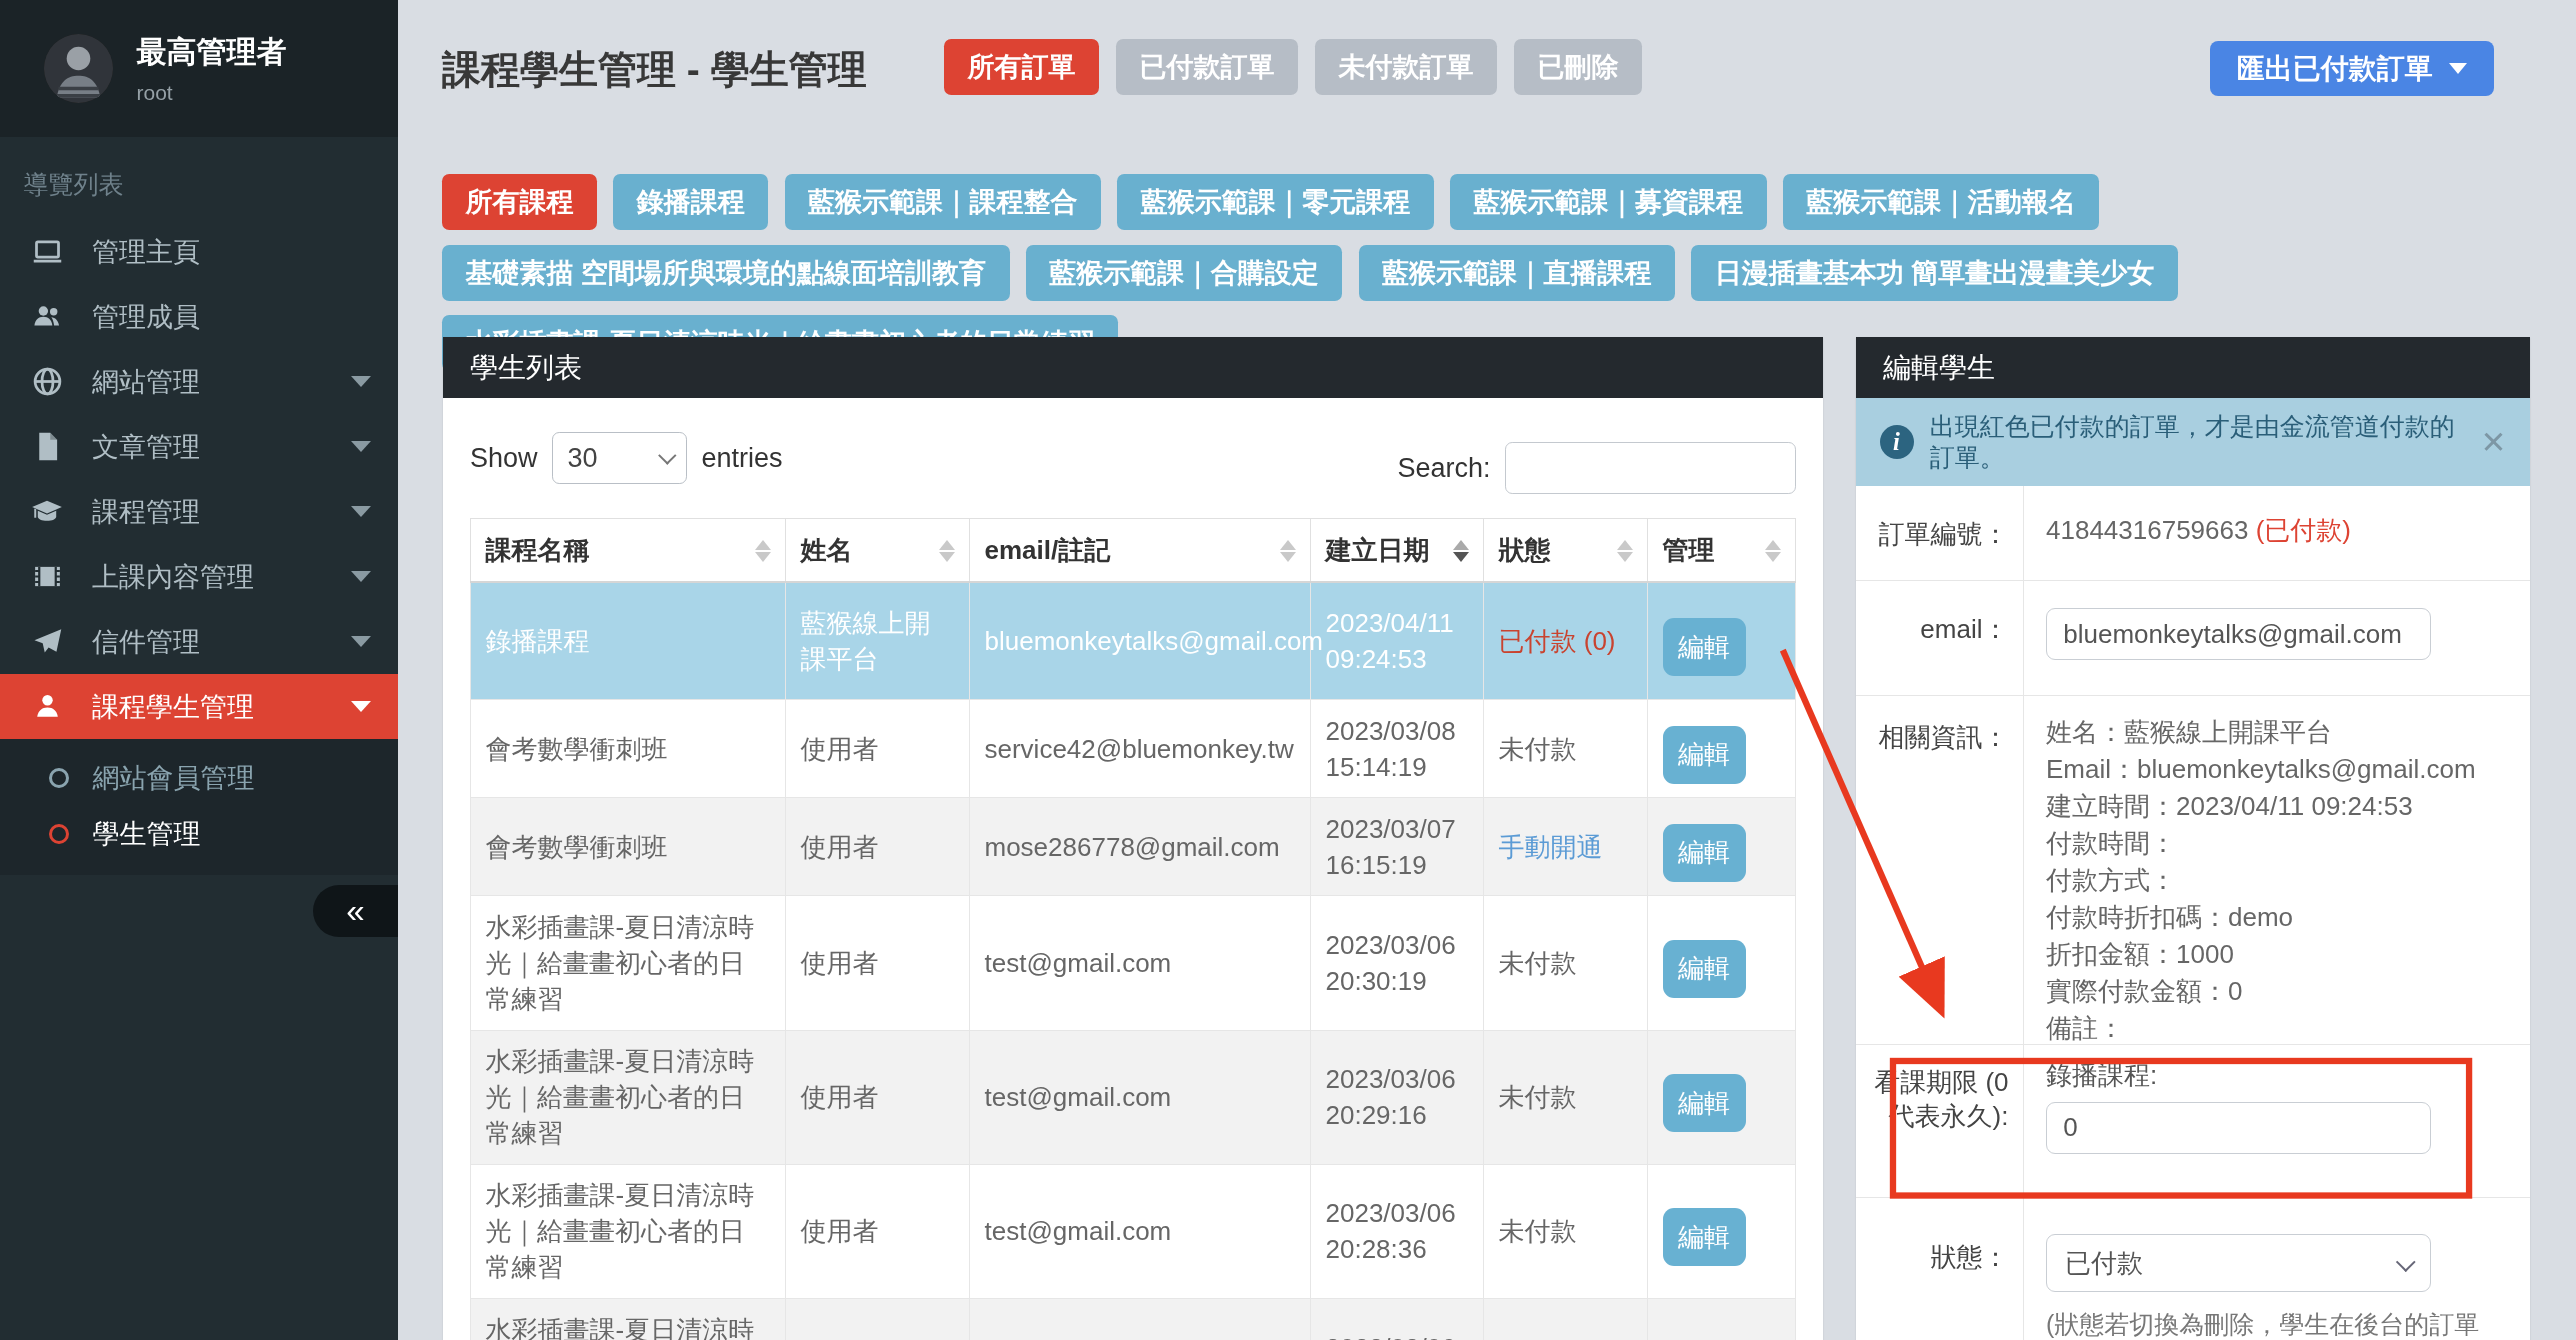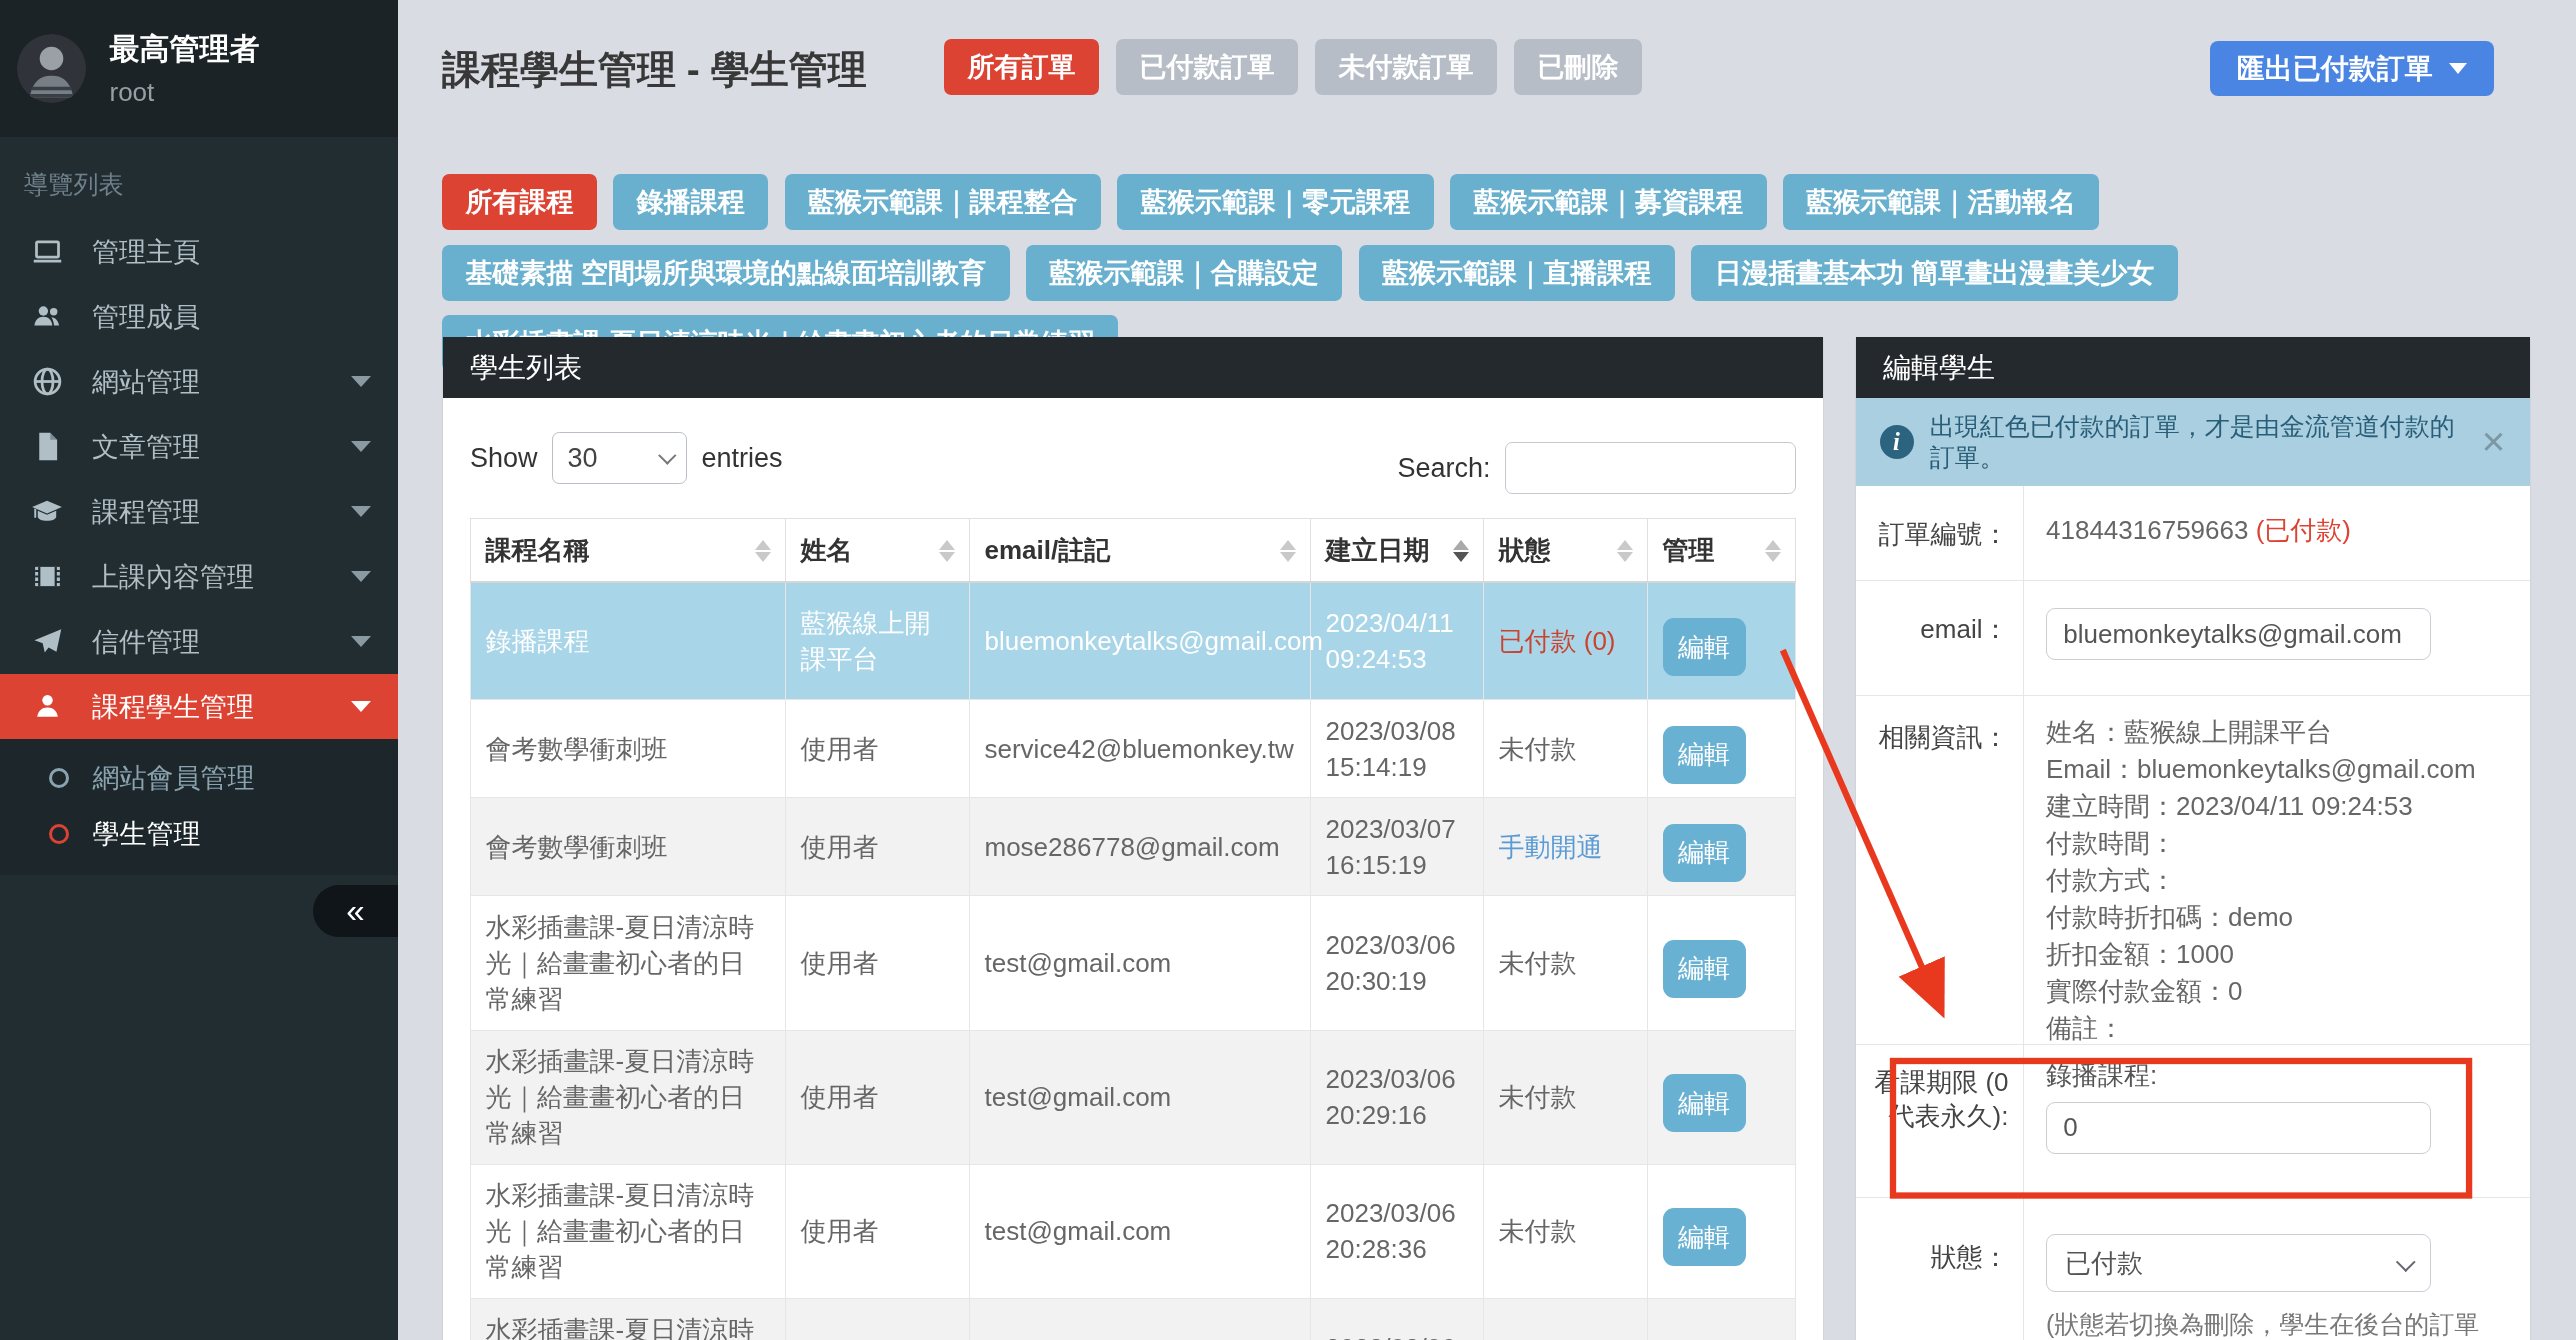--- a/index.html
+++ b/index.html
@@ -2,24 +2,24 @@
 <html style="font-size:14.5px"><head>
 <meta charset="utf-8">
 <style>
   * { margin:0; padding:0; box-sizing:border-box; }
   html,body { width:2576px; height:1340px; overflow:hidden; }
   body { font-family:"Liberation Sans", sans-serif; background:#d9dde3; position:relative; }
   .page { position:relative; width:2576px; height:1340px; overflow:hidden; }
 
   
   .sidebar { position:absolute; left:0; top:0; width:398px; height:100%; background:#222d32; z-index:5; }
-  .user-panel { height:137px; background:#1b2327; display:flex; align-items:center; padding:0 17px; gap:23.5px; }
+  .user-panel { height:137px; background:#1b2327; display:flex; align-items:center; padding:0 44px; gap:23.5px; }
   .avatar { width:69px; height:69px; border-radius:50%; overflow:hidden; flex-shrink:0; background:#2a2a2a; }
   .user-name { color:#ffffff; font-size:30px; font-weight:bold; }
-  .user-role { color:#95a0a6; font-size:26px; margin-top:7.2px; }
+  .user-role { color:#95a0a6; font-size:21px; margin-top:7.2px; }
   .nav-label { color:#6f818b; font-size:25px; padding:31px 23.5px 18px 23.5px; }
   .nav-item { display:flex; align-items:center; height:65px; padding:0 27px; color:#b0bec5; font-size:27px; gap:25px; cursor:pointer; }
   .nav-item .nicon { width:40px; display:flex; justify-content:center; flex-shrink:0; }
   .nav-item.active { background:#dd4333; color:#ffffff; }
   .caret { margin-left:auto; width:0; height:0; border-left:10px solid transparent; border-right:10px solid transparent; border-top:11.7px solid #8a9aa2; }
   .nav-item.active .caret { border-top-color:#ffffff; }
   .submenu { background:#1d262b; padding:11px 0 12.6px 0; }
   .sub-item { display:flex; align-items:center; gap:23.5px; height:56px; padding:0 27px 0 49px; font-size:27px; color:#8aa4af; cursor:pointer; }
   .sub-item .ring { width:20px; height:20px; border-radius:50%; border:3.6px solid #8aa4af; flex-shrink:0; }
   .sub-item.active { color:#ffffff; }

